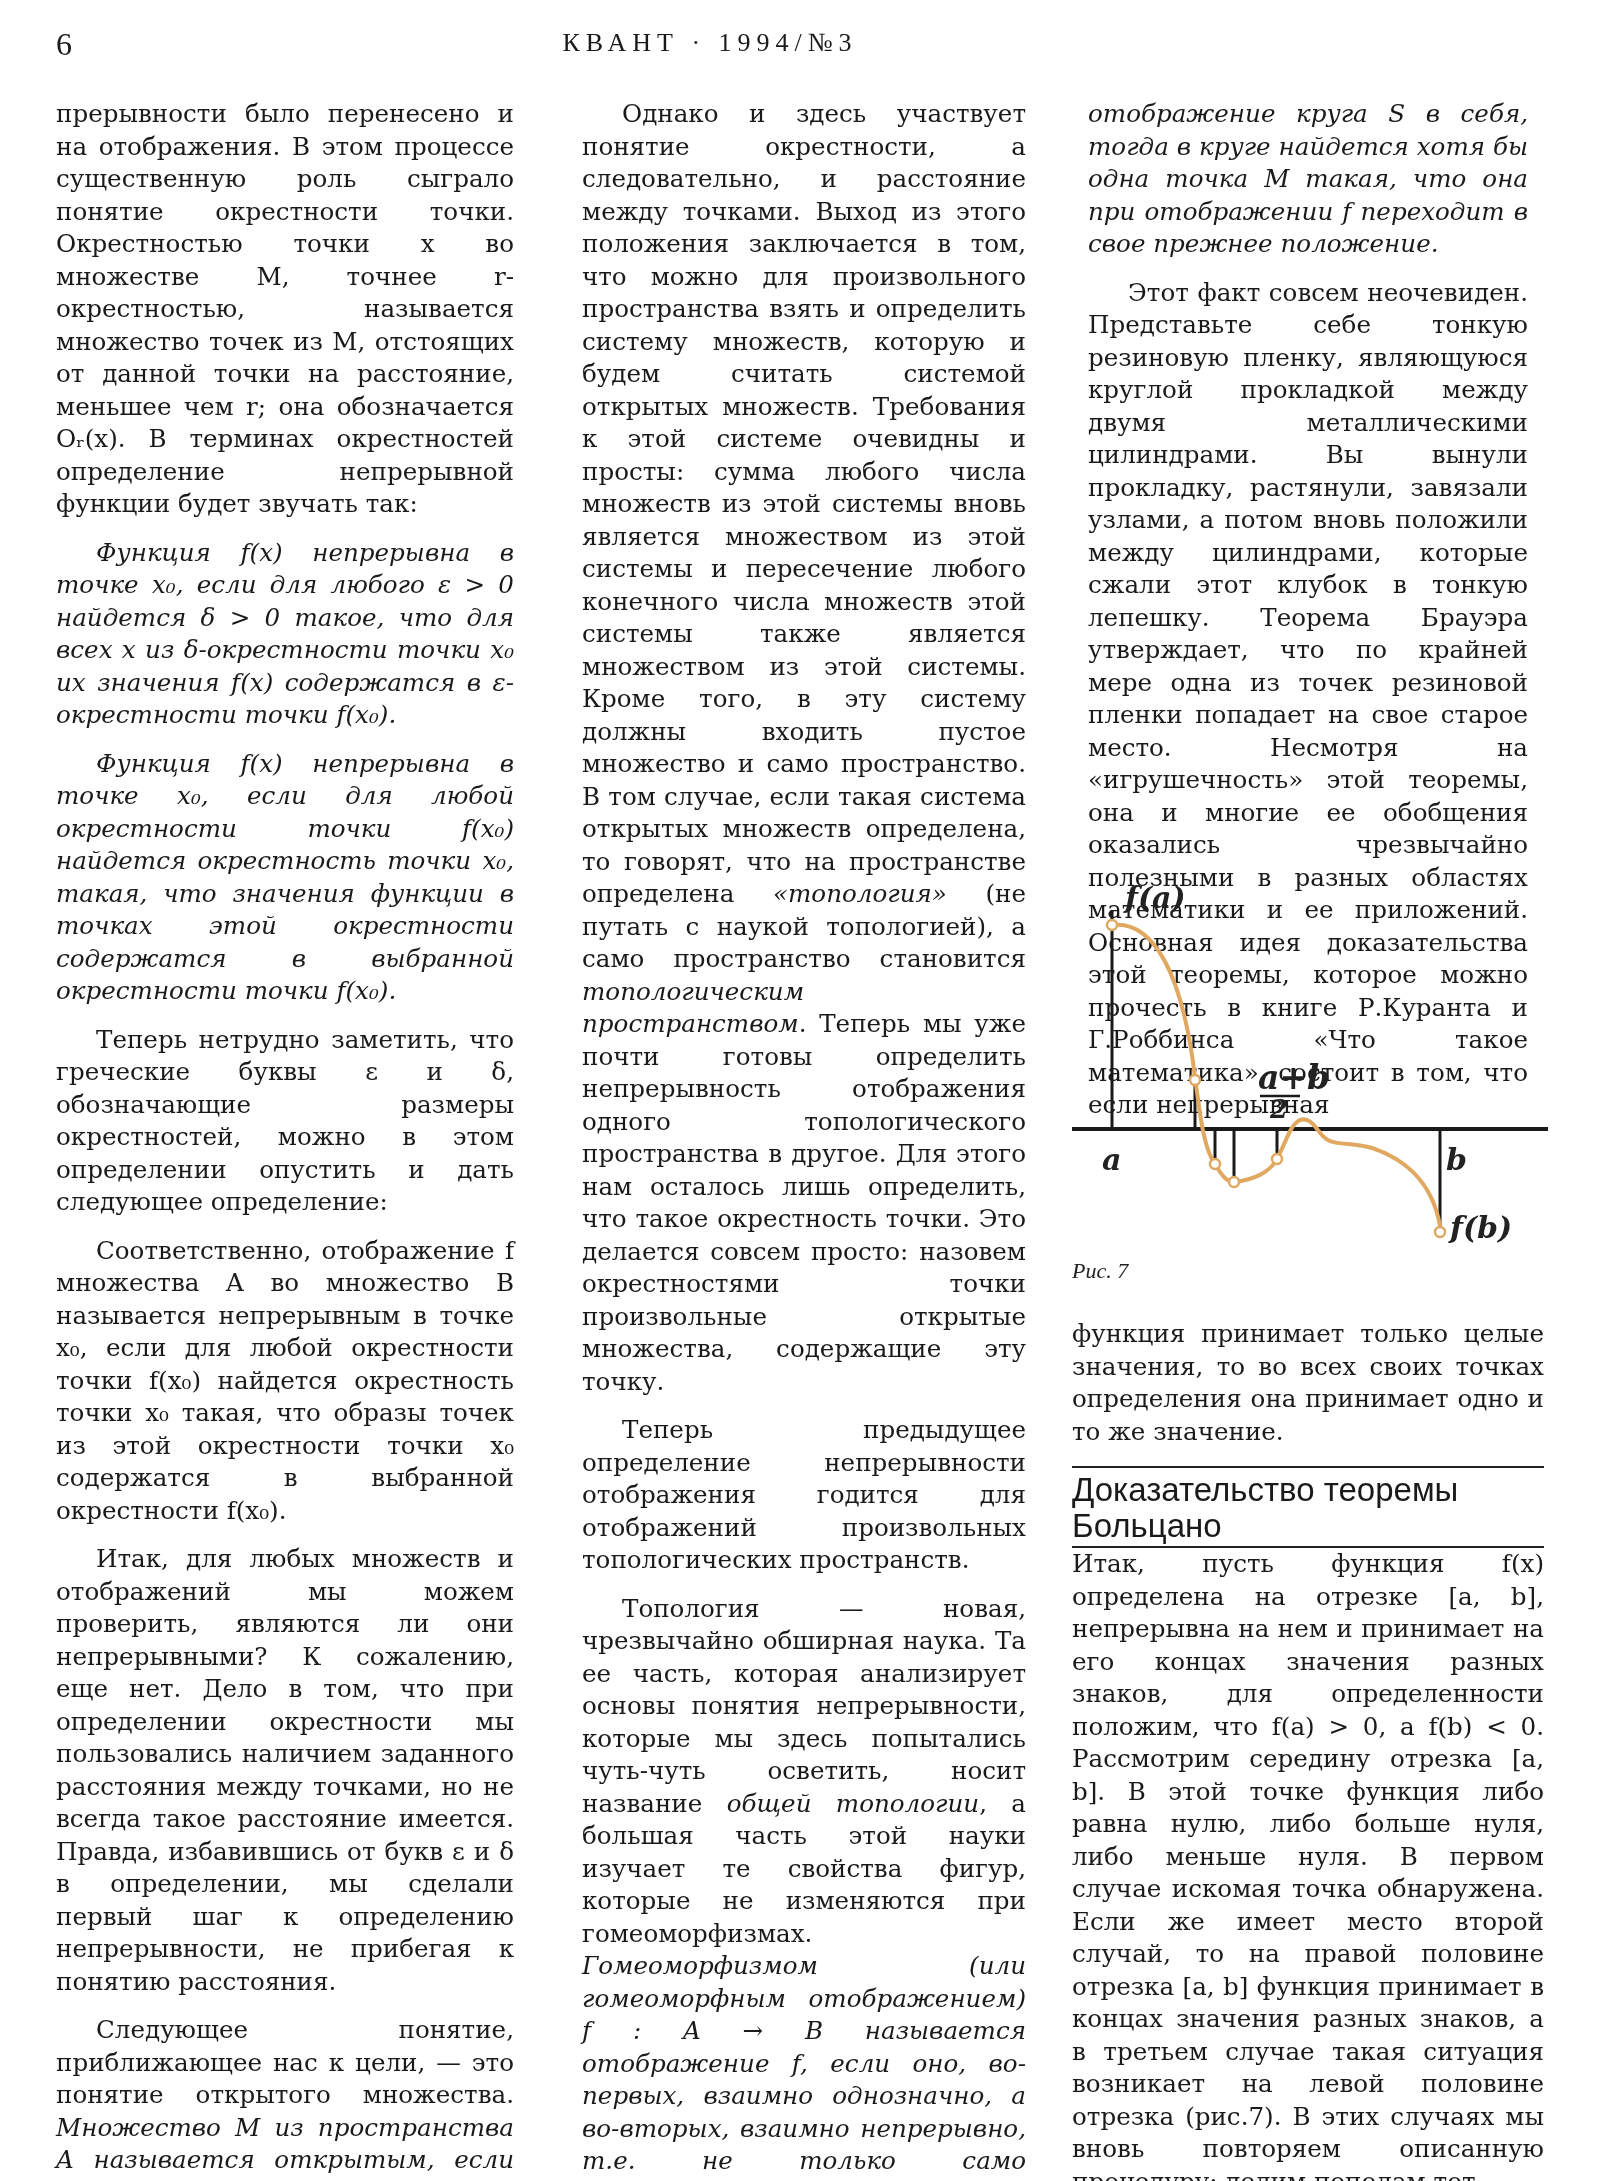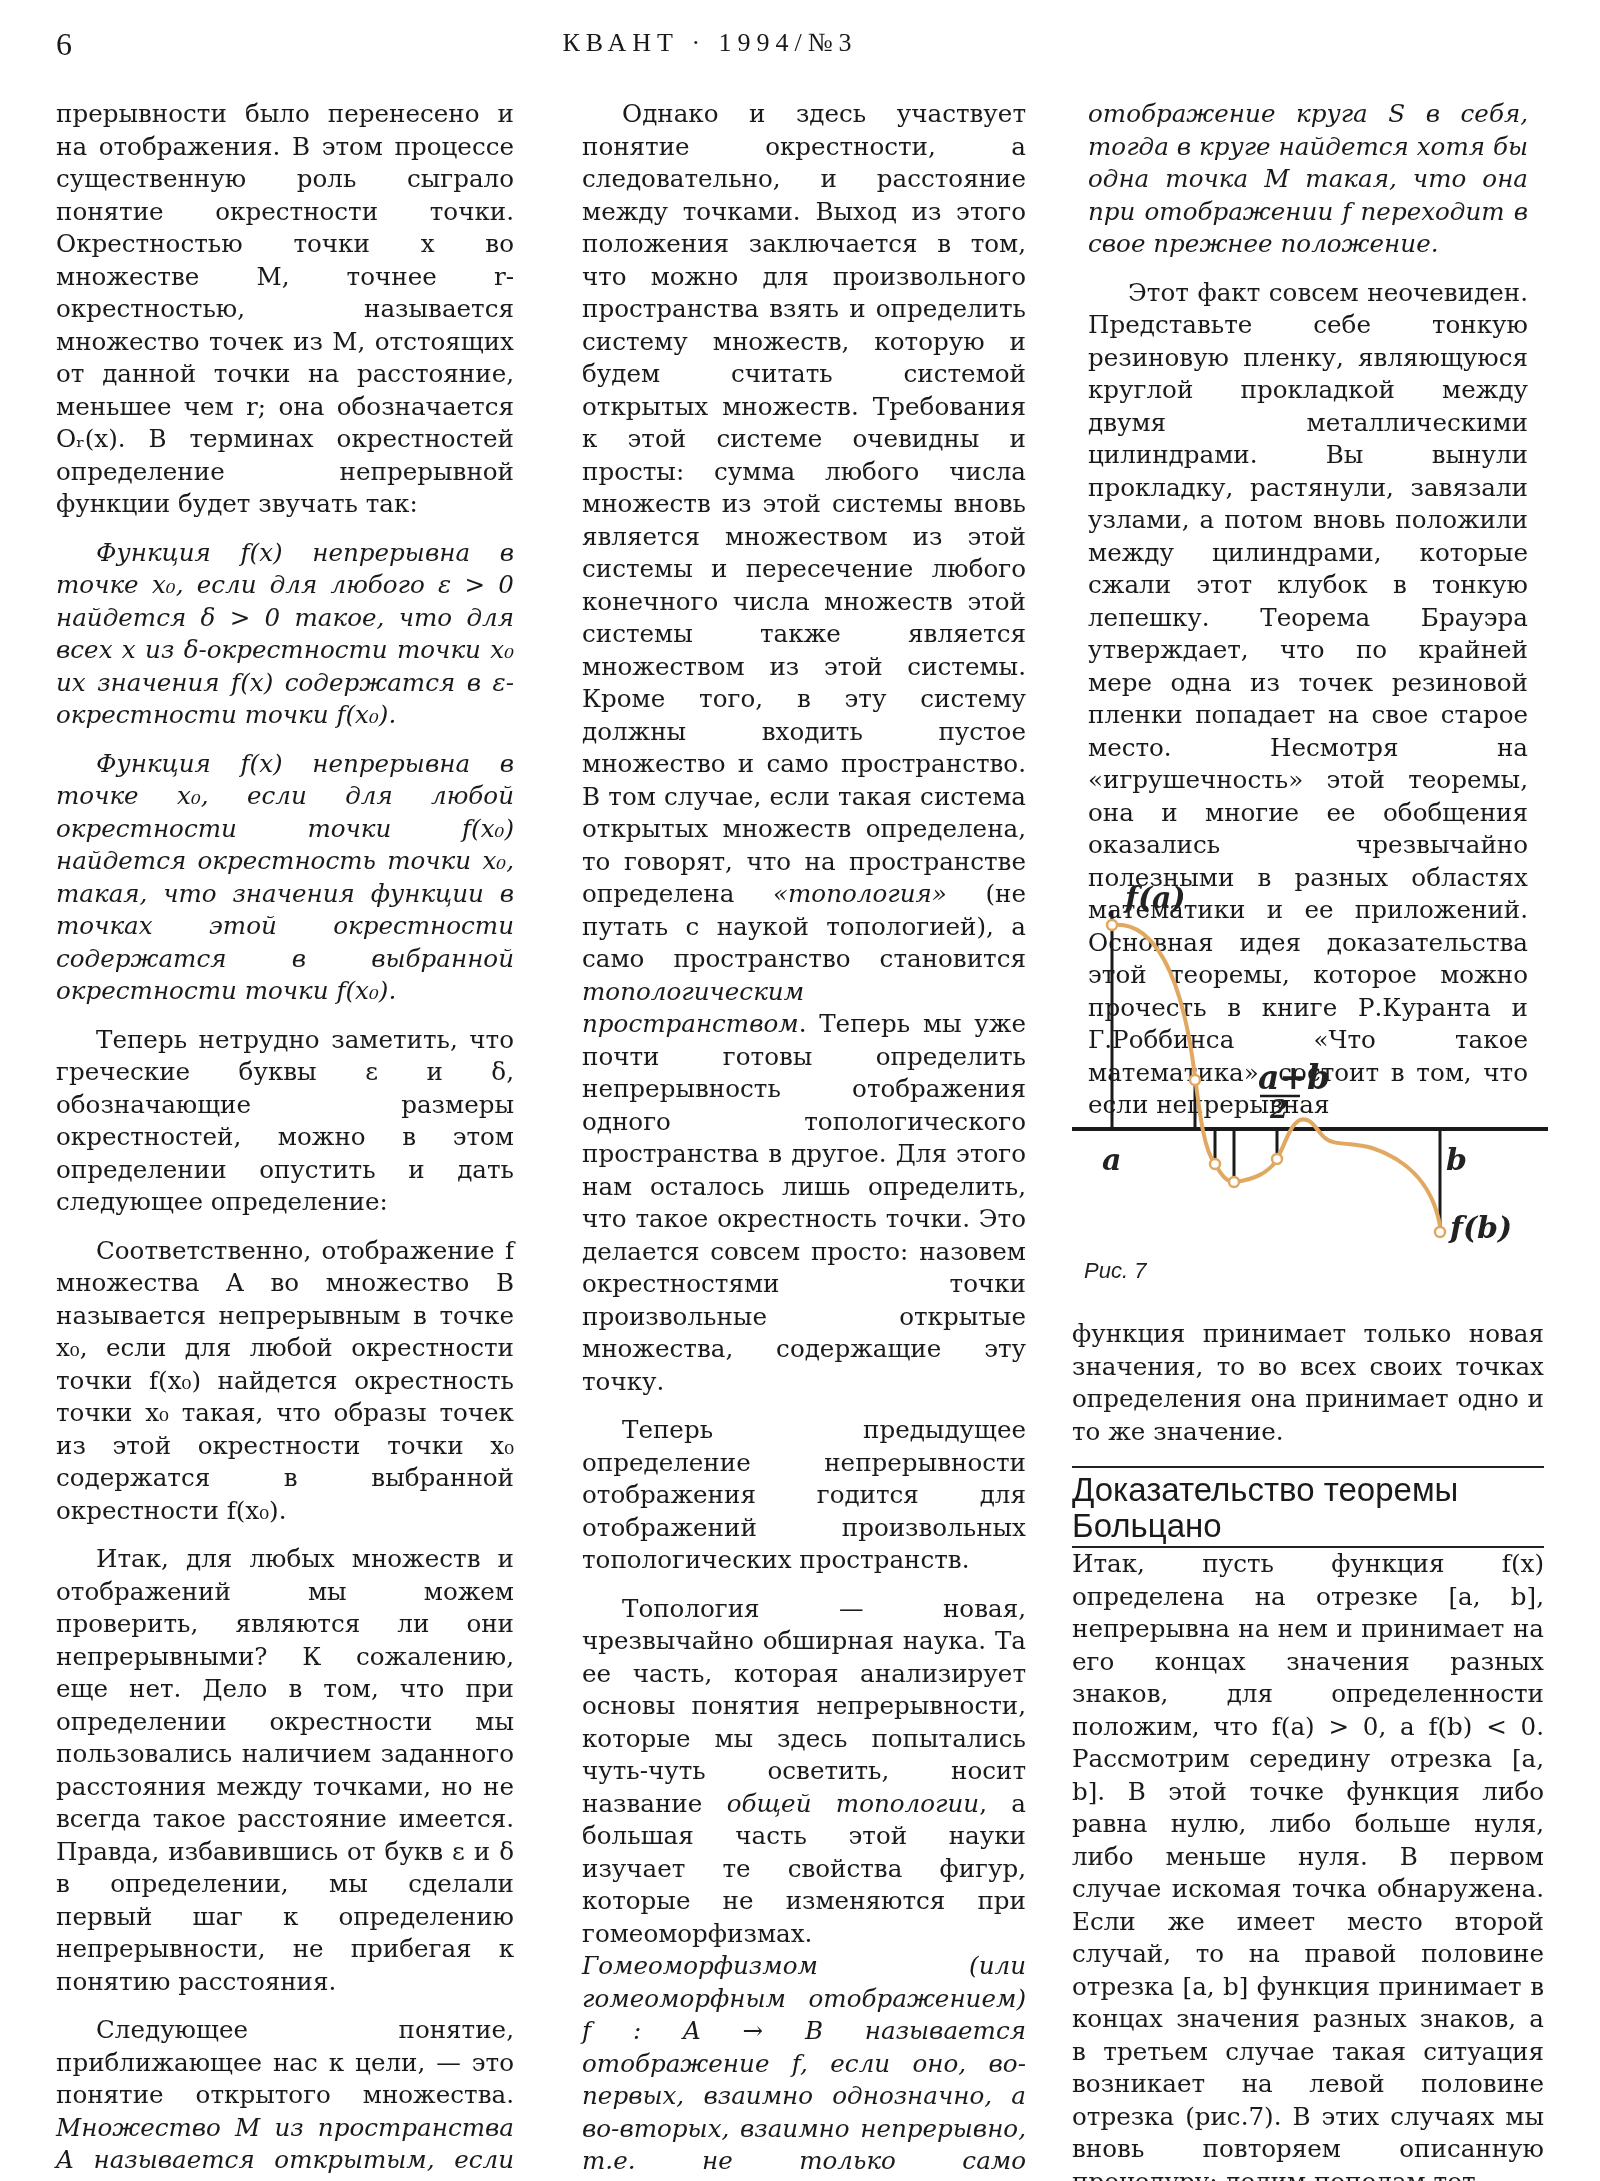--- a/index.html
+++ b/index.html
@@ -29,22 +29,22 @@
   .col p span.it, .it { font-style: italic; }
   .figure {
     position: absolute; left: 1072px; top: 880px; width: 500px; height: 420px;
   }
   .figure svg { position: absolute; left: 0; top: 0; }
   .fig-label {
     position: absolute; font-family: "DejaVu Serif", serif; font-style: italic;
     font-size: 30px; font-weight: bold; color: #222;
   }
   .fig-caption {
-    position: absolute; left: 12px; top: 378px;
-    font-family: Liberation Sans, sans-serif; font-style: italic; font-size: 22px; color: #222;
+    position: absolute; left: 0; top: 378px;
+    font-family: Liberation Serif, serif; font-style: italic; font-size: 22px; color: #222;
   }
   .col3b {
     position: absolute; left: 1072px; top: 1318px; width: 472px;
     font-size: 24.6px; line-height: 32.5px; text-align: justify;
   }
   .col3b p { margin: 0; }
   .section-head {
     position: absolute; left: 1072px; top: 1466px; width: 472px;
     border-top: 2px solid #222; border-bottom: 2px solid #222;
     font-family: Liberation Sans, sans-serif;
@@ -105,20 +105,20 @@
   <div class="fig-label" style="left:53px; top:0px;">f(a)</div>
   <div class="fig-label" style="left:30px; top:262px;">a</div>
   <div class="fig-label" style="left:374px; top:262px;">b</div>
   <div class="fig-label" style="left:378px; top:330px;">f(b)</div>
   <div class="fig-label" style="left:186px; top:178px; font-size:33px;">a+b</div>
   <div class="fig-label" style="left:198px; top:214px; font-size:26px;">2</div>
   <div class="fig-caption">Рис. 7</div>
 </div>
 
 <div class="col3b">
-  <p>функция принимает только новая значения, то во всех своих точках определения она принимает одно и то же значение.</p>
+  <p>функция принимает только целые значения, то во всех своих точках определения она принимает одно и то же значение.</p>
 </div>
 
 <div class="section-head">Доказательство теоремы Больцано</div>
 
 <div class="col3c">
   <p>Итак, пусть функция f(x) определена на отрезке [a, b], непрерывна на нем и принимает на его концах значения разных знаков, для определенности положим, что f(a) &gt; 0, а f(b) &lt; 0. Рассмотрим середину отрезка [a, b]. В этой точке функция либо равна нулю, либо больше нуля, либо меньше нуля. В первом случае искомая точка обнаружена. Если же имеет место второй случай, то на правой половине отрезка [a, b] функция принимает в концах значения разных знаков, а в третьем случае такая ситуация возникает на левой половине отрезка (рис.7). В этих случаях мы вновь повторяем описанную процедуру: делим пополам тот</p>
 </div>
 
 </body></html>

